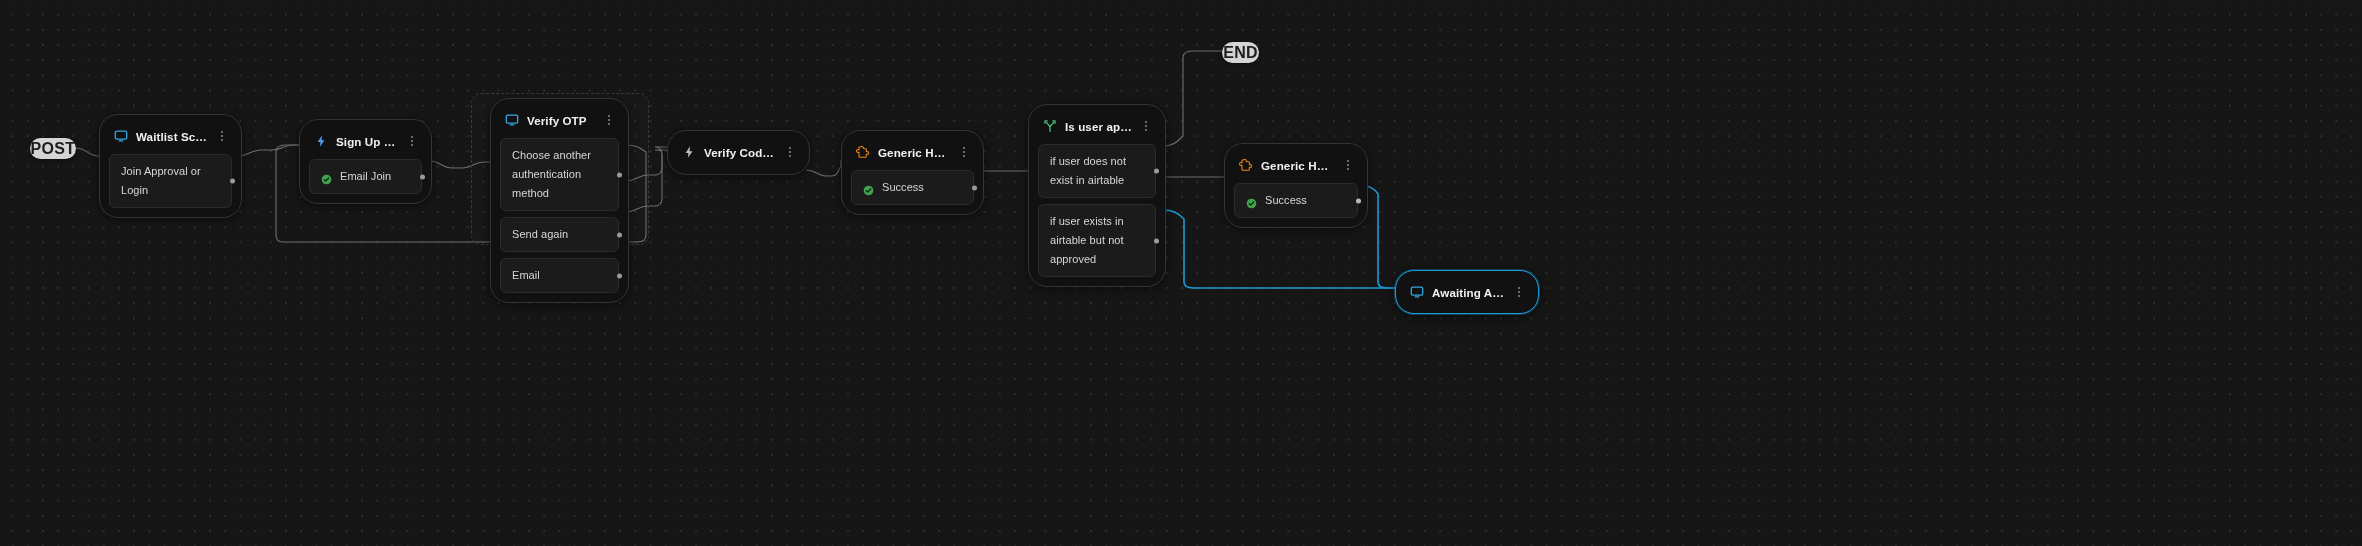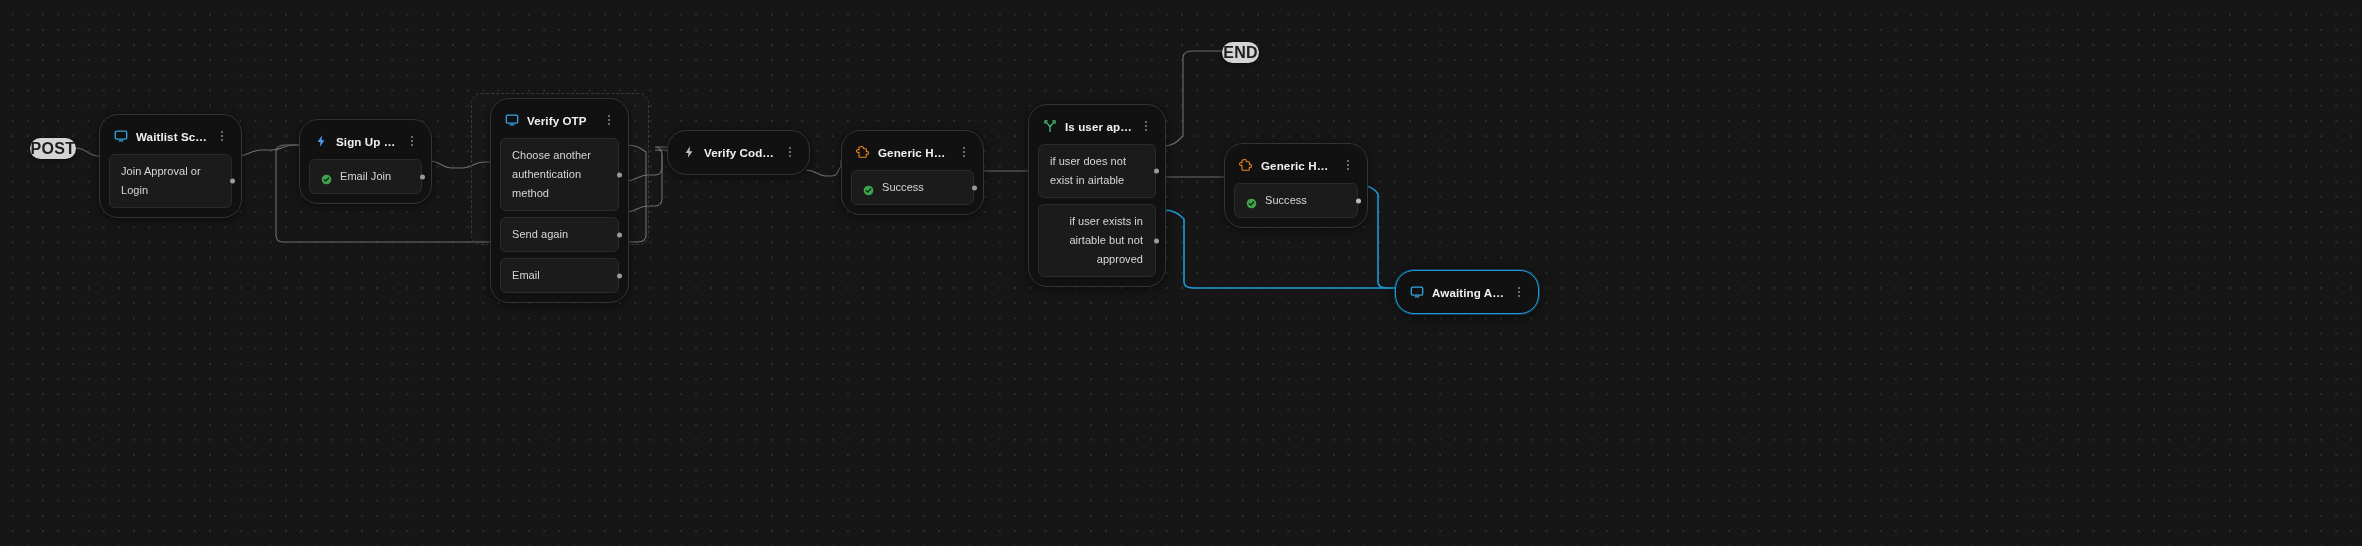--- a/index.html
+++ b/index.html
@@ -348,21 +348,21 @@
           <i></i>
           <i></i>
           <i></i>
         </span>
     </div>
     <div class="node-body">
       <div class="port-row">
         <span class="port-label">if user does not exist in airtable</span>
         <span class="dot-out"></span>
       </div>
-      <div class="port-row" style="min-height:42px;text-align:right;">
+      <div class="port-row" style="min-height:42px;">
         <span class="port-label">if user exists in airtable but not approved</span>
         <span class="dot-out"></span>
       </div>
     </div>
   </div>
 
   <div class="node" style="left:1224px; top:143px; width:144px;">
     <div class="node-head">
       <span class="node-icon">
         <svg width="14" height="14" viewBox="0 0 16 16">

